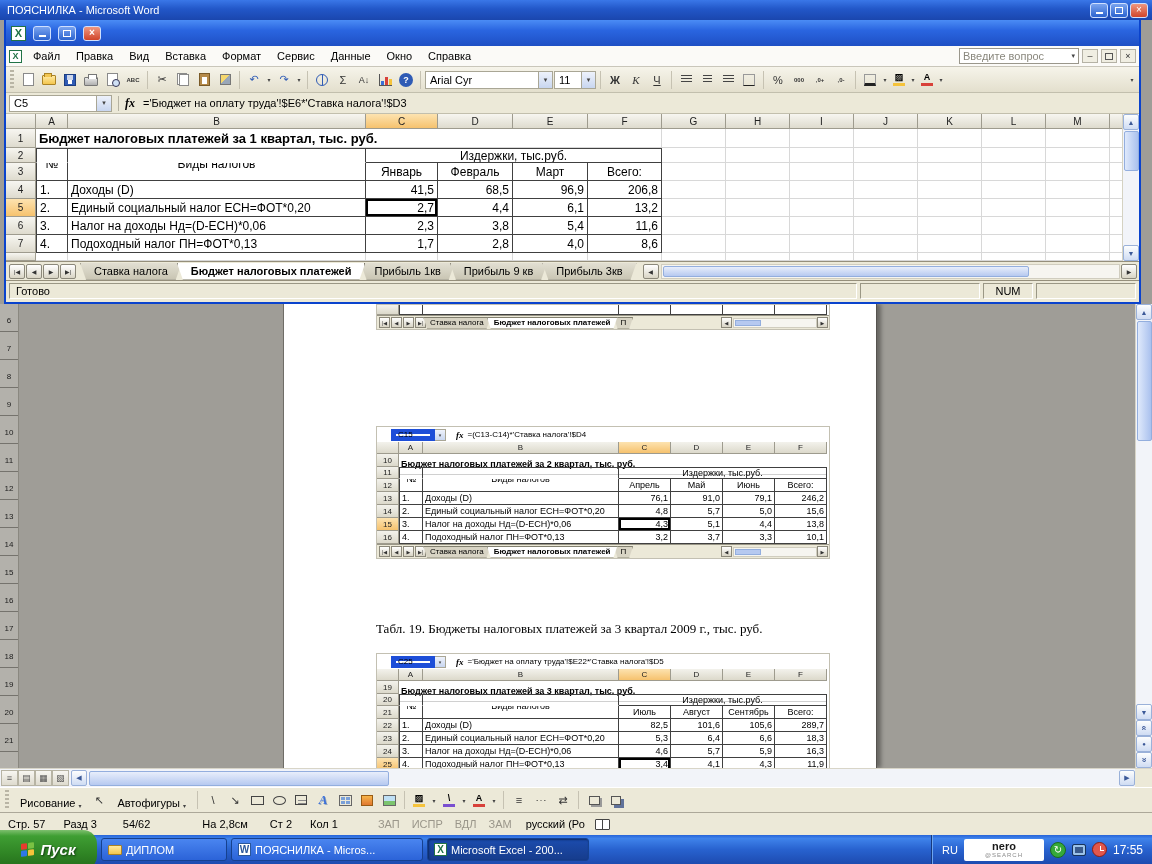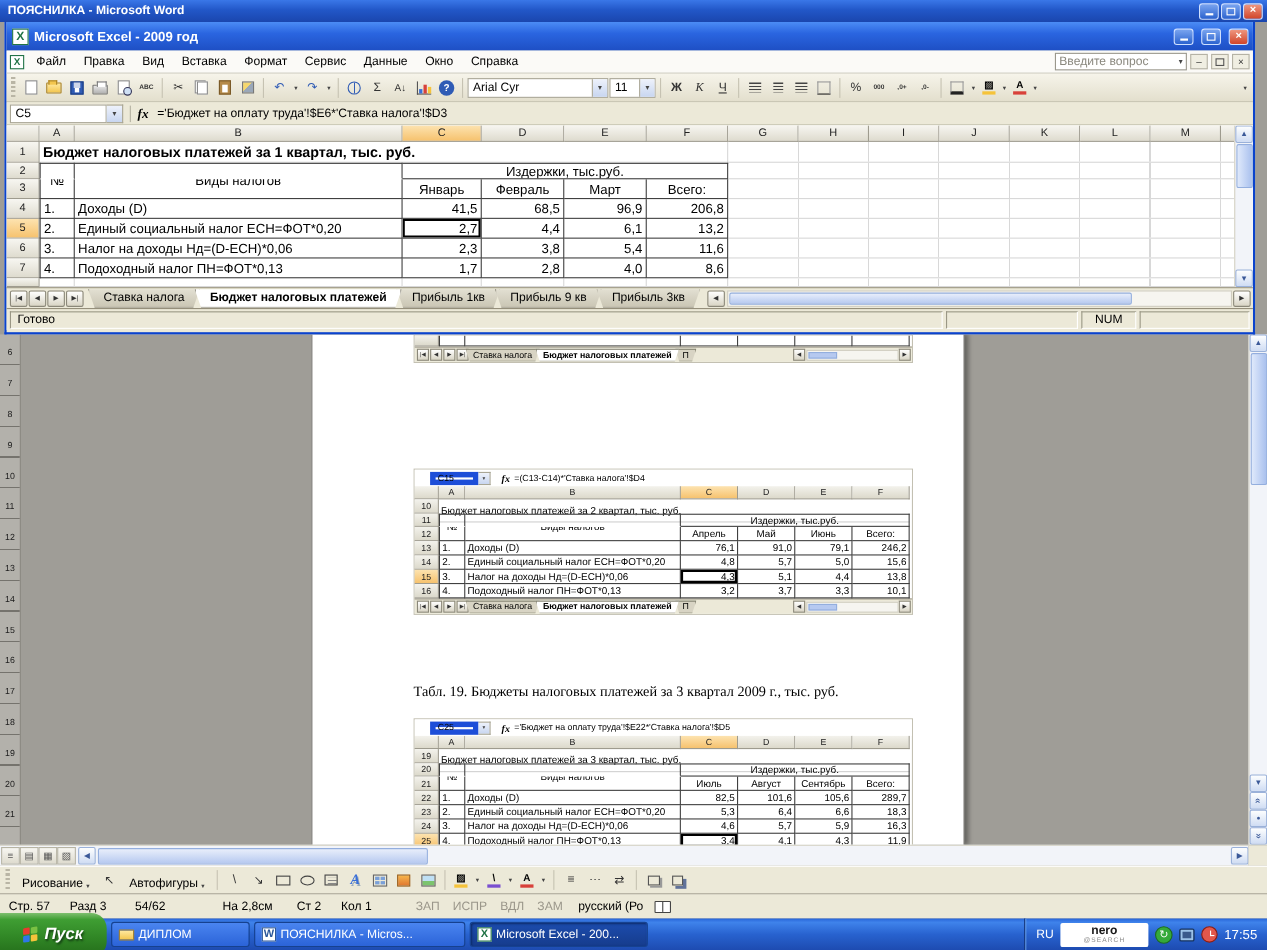--- a/index.html
+++ b/index.html
@@ -1,21 +1,21 @@
 <!DOCTYPE html>
 <html><head>
 <meta charset="utf-8">
 <style>
 *{margin:0;padding:0;box-sizing:border-box}
 html,body{width:1152px;height:864px}
 body{font-family:"Liberation Sans",sans-serif;font-size:11px;background:#9f9d97;position:relative;overflow:hidden}
 #screen{position:absolute;inset:0}
 
 
-.wtitle{position:absolute;left:0;top:0;width:1152px;height:20px;background:linear-gradient(180deg,#3a77e8,#2257c8 45%,#1a46ae);display:flex;align-items:center;padding:0 4px 0 7px;color:#fff;font-weight:bold}
+.wtitle{position:absolute;left:0;top:0;width:1152px;height:20px;background:linear-gradient(180deg,#3a77e8,#2257c8 45%,#1a46ae);display:flex;align-items:center;padding:0 4px 0 7px;color:#fff;font-weight:normal}
 .wtitle .tt{flex:1}
 .capbtn{width:18px;height:15px;margin-left:2px;border:1px solid #cfe0ff;border-radius:3px;background:linear-gradient(#7aa4ef,#2b63cf);display:flex;align-items:center;justify-content:center;color:#fff;font-size:10px;line-height:1}
 .capbtn.red{background:linear-gradient(#ef9780,#d1452a)}
 .gmin{width:7px;height:2px;background:#fff;margin-top:6px}
 .grest{width:8px;height:7px;border:1px solid #fff}
 
 
 .xwin{position:absolute;left:4px;top:20px;width:1137px;height:284px;border:2px solid #0a43cd;border-top:none;background:#ece9d8;display:flex;flex-direction:column}
 .xtitleb{height:26px;background:linear-gradient(180deg,#4b8cf5,#2a65e0 40%,#1e4fc4);display:flex;align-items:center;padding:0 4px 0 5px;color:#fff;font-weight:bold;font-size:12px;gap:5px;flex:none}
 .xappicon{width:15px;height:15px;background:#fff;border:1px solid #217346;color:#217346;font-weight:bold;font-size:11px;display:flex;align-items:center;justify-content:center}
@@ -125,21 +125,21 @@
 .eh12{height:12px}.eh13{height:13px}
 .e-hc{background:linear-gradient(#f3f2ec,#dcd9cb);border-right:1px solid #9e9b8e;border-bottom:1px solid #9e9b8e;font-size:8px;color:#222;display:flex;align-items:center;justify-content:center;flex:none}
 .esel{background:linear-gradient(#fde3b0,#f6c26e)}
 .e-rh{width:22px}
 .ewA{width:24px}.ewB{width:196px}.ewC{width:52px}.ecf{width:208px}
 .e-cell{border-right:1px solid #d0d0d0;border-bottom:1px solid #d0d0d0;display:flex;align-items:center;padding:0 2px;font-size:9px;white-space:nowrap;overflow:hidden;flex:none}
 .ebL{border-left:1px solid #404040}.ebT{border-top:1px solid #404040}
 .ebR{border-right-color:#404040}.ebB{border-bottom-color:#404040}
 .enb{border-bottom-color:transparent}
 .lift6{display:inline-block;transform:translateY(-6px)}
-.e-title{width:428px;font-weight:normal;font-size:9px;display:flex;align-items:center;padding:10px 2px;border-bottom:1px solid #d0d0d0;white-space:nowrap;overflow:hidden;flex:none}
+.e-title{width:428px;font-weight:bold;font-size:9px;display:flex;align-items:center;padding:10px 2px;border-bottom:1px solid #d0d0d0;white-space:nowrap;overflow:hidden;flex:none}
 .e-selcell{box-shadow:inset 0 0 0 2px #000}
 .e-tabs{height:14px;background:#ece9d8;border-top:1px solid #999686;display:flex;align-items:center;padding-left:2px;font-size:8px}
 .e-nav{font-size:5px;color:#333;background:linear-gradient(#fff,#d9d5c5);border:1px solid #8b887a;width:11px;height:11px;display:flex;align-items:center;justify-content:center;margin-right:1px;flex:none}
 .e-tab{height:12px;padding:0 6px;display:flex;align-items:center;background:#d8d4c4;border:1px solid #82806f;clip-path:polygon(0 0,100% 0,calc(100% - 4px) 100%,4px 100%);margin-left:-4px;white-space:nowrap;flex:none}
 .e-tab.active{background:#fff;font-weight:bold;z-index:2;position:relative}
 .e-hsb{margin-left:auto;display:flex;align-items:center;height:12px}
 .e-hsb .tk{width:84px;height:10px;background:#f6f5f0;border:1px solid #d0cdbf;position:relative}
 .e-hsb .th{position:absolute;left:1px;top:1px;bottom:1px;width:26px;background:#b6c9f0;border:1px solid #93aede}
 .p-sliver{height:10px;display:flex;overflow:hidden}
 
@@ -449,21 +449,20 @@
       <span class="sbtn" style="font-size:6px;color:#3b5998">●</span>
       <span class="sbtn">
           <span class="rotdn">«</span>
         </span>
     </div>
   </div>
 
   <div class="xwin">
     <div class="xtitleb">
       <span class="xappicon">X</span>
-      <span class="tt">Microsoft Excel - 2009 год</span>
       <span class="capbtn">
           <span class="gmin"></span>
         </span>
       <span class="capbtn">
           <span class="grest"></span>
         </span>
       <span class="capbtn red">×</span>
     </div>
 
     <div class="xmenu">

